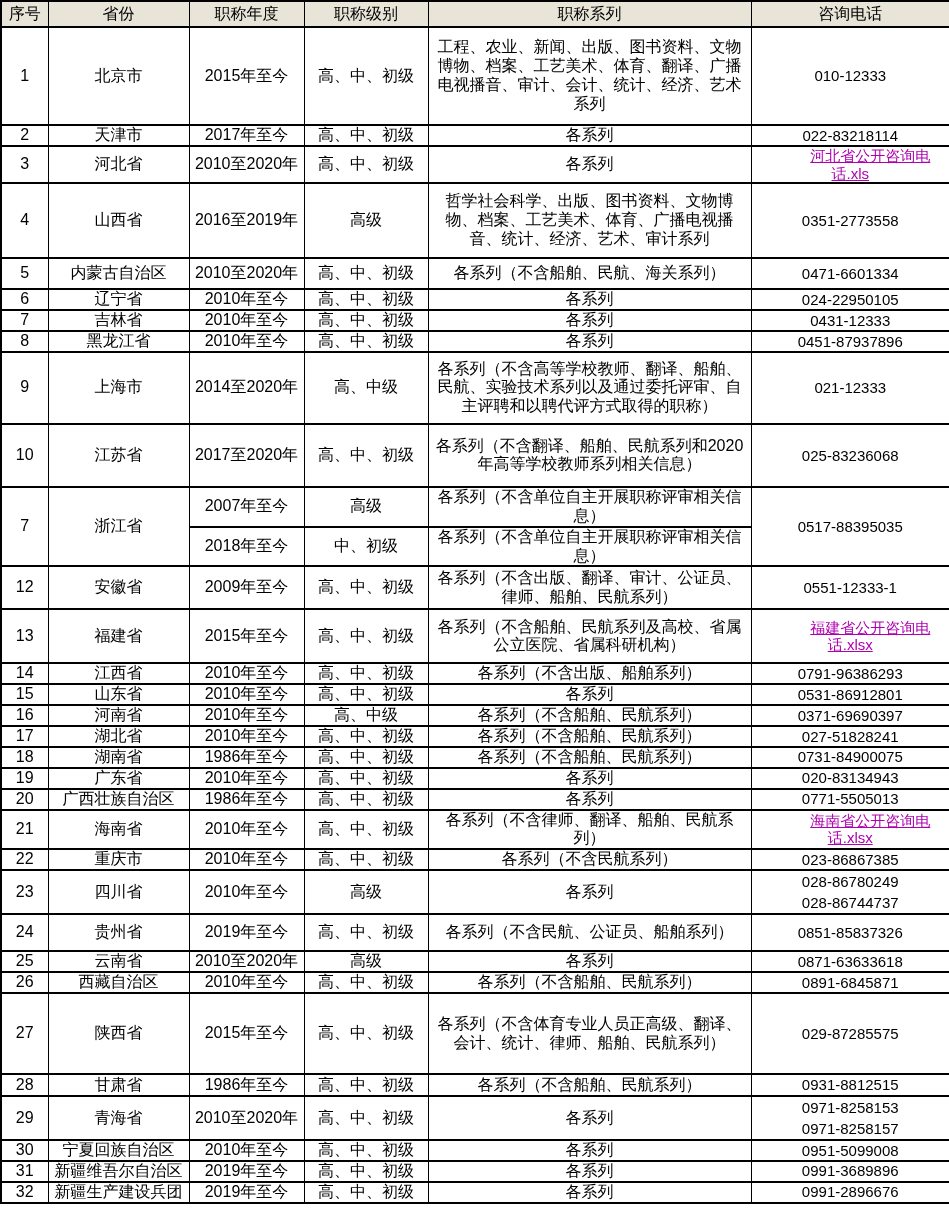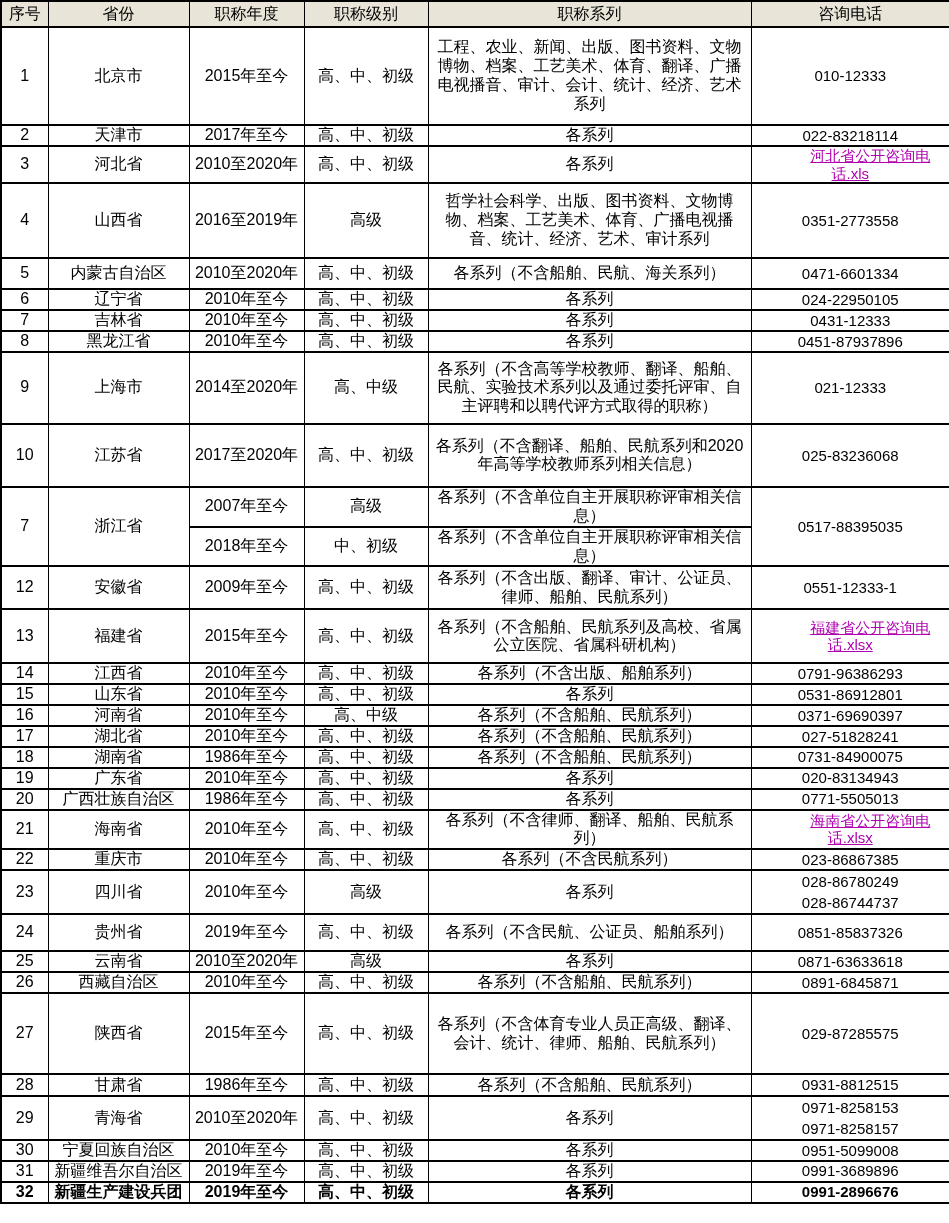--- a/index.html
+++ b/index.html
@@ -330,21 +330,21 @@
           <td class="c-phone" rowspan="1">0951-5099008</td>
         </tr>
         <tr style="height: 16px;">
           <td rowspan="1">31</td>
           <td rowspan="1">新疆维吾尔自治区</td>
           <td>2019年至今</td>
           <td>高、中、初级</td>
           <td class="c-series">各系列</td>
           <td class="c-phone" rowspan="1">0991-3689896</td>
         </tr>
-        <tr style="height: 17px; font-weight: bold;">
+        <tr style="height: 17px;">
           <td rowspan="1">32</td>
           <td rowspan="1">新疆生产建设兵团</td>
           <td>2019年至今</td>
           <td>高、中、初级</td>
           <td class="c-series">各系列</td>
           <td class="c-phone" rowspan="1">0991-2896676</td>
         </tr>
       </tbody>
   </table>
 </div>

